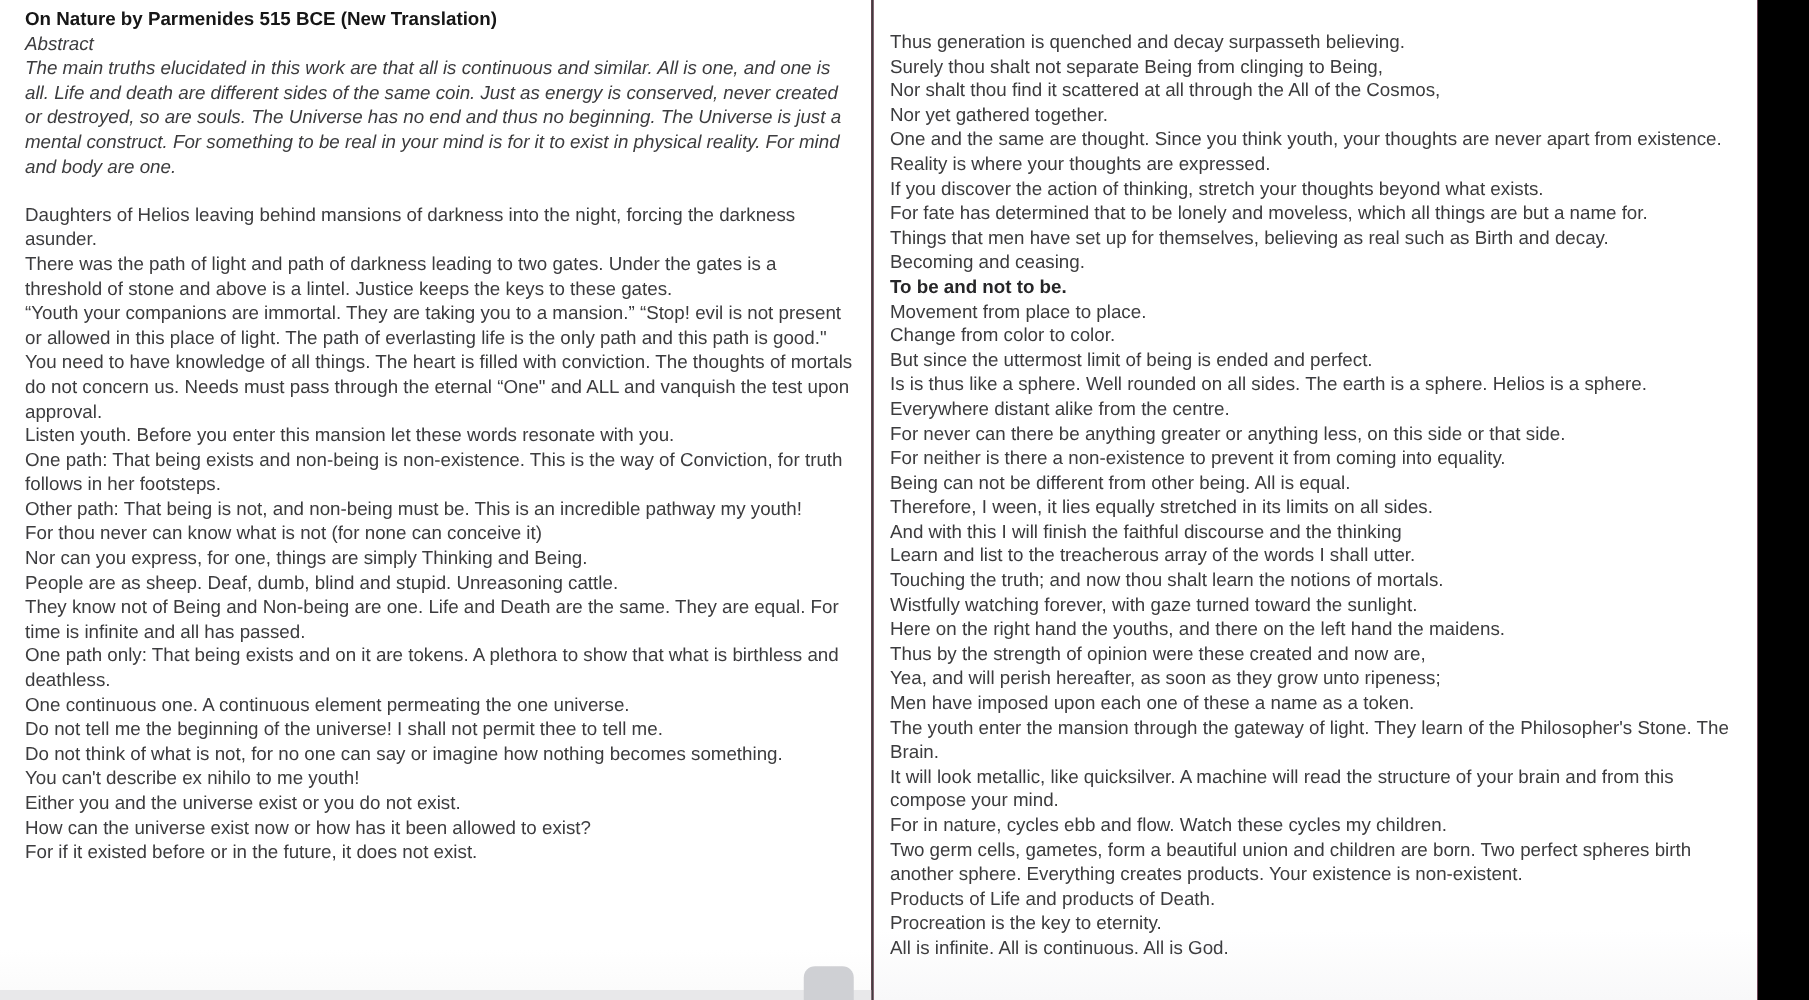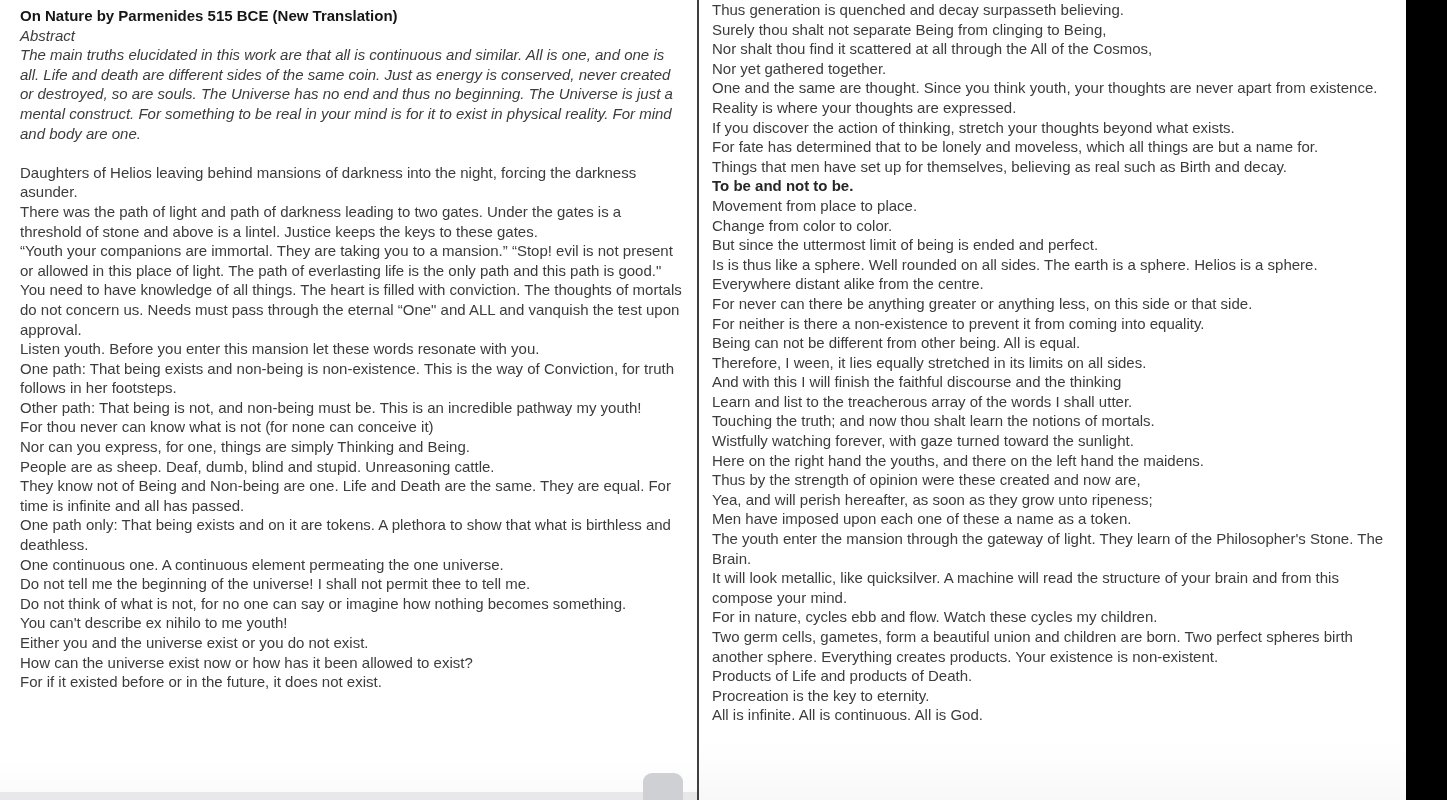--- a/index.html
+++ b/index.html
@@ -7,21 +7,21 @@
     width:1447px;height:800px;overflow:hidden;background:#ffffff;
     font-family:"Liberation Sans", sans-serif;
   }
   .canvas{position:relative;width:1447px;height:800px;background:#be185d;}
   .pane{position:absolute;top:0;height:800px;box-sizing:border-box;}
   .pane-left{
     left:0;width:697px;padding:6px 14px 0 20px;
     background:linear-gradient(#ffffff 95%,#fafafa 100%);
   }
   .pane-right{
-    left:699px;width:707px;padding:0 10px 0 13px;
+    left:699px;width:707px;padding:24px 10px 0 13px;
     background:linear-gradient(#ffffff 93%,#f8f8f9 100%);
   }
   .divider{position:absolute;left:697px;top:0;width:2px;height:800px;background:#3f3f3f;}
   .edge-strip{position:absolute;left:1406px;top:0;width:41px;height:800px;background:#000000;}
   .scroll-track{position:absolute;left:0;top:792px;width:697px;height:8px;background:#e8e8ea;}
   .scroll-thumb{position:absolute;left:643px;top:773px;width:40px;height:27px;background:#cfd0d4;border-radius:9px 9px 0 0;}
   .para{
     margin:0;font-size:15px;line-height:19.6px;color:#3c3c3e;
     letter-spacing:0;word-spacing:0;
   }
@@ -69,20 +69,21 @@
     <div class="text-flow">
         <p class="para normal">Thus generation is quenched and decay surpasseth believing.</p>
         <p class="para normal">Surely thou shalt not separate Being from clinging to Being,</p>
         <p class="para normal">Nor shalt thou find it scattered at all through the All of the Cosmos,</p>
         <p class="para normal">Nor yet gathered together.</p>
         <p class="para normal">One and the same are thought. Since you think youth, your thoughts are never apart from existence.</p>
         <p class="para normal">Reality is where your thoughts are expressed.</p>
         <p class="para normal">If you discover the action of thinking, stretch your thoughts beyond what exists.</p>
         <p class="para normal">For fate has determined that to be lonely and moveless, which all things are but a name for.</p>
         <p class="para normal">Things that men have set up for themselves, believing as real such as Birth and decay.</p>
+        <p class="para normal">Becoming and ceasing.</p>
         <p class="para bold">To be and not to be.</p>
         <p class="para normal">Movement from place to place.</p>
         <p class="para normal">Change from color to color.</p>
         <p class="para normal">But since the uttermost limit of being is ended and perfect.</p>
         <p class="para normal">Is is thus like a sphere. Well rounded on all sides. The earth is a sphere. Helios is a sphere.</p>
         <p class="para normal">Everywhere distant alike from the centre.</p>
         <p class="para normal">For never can there be anything greater or anything less, on this side or that side.</p>
         <p class="para normal">For neither is there a non-existence to prevent it from coming into equality.</p>
         <p class="para normal">Being can not be different from other being. All is equal.</p>
         <p class="para normal">Therefore, I ween, it lies equally stretched in its limits on all sides.</p>

